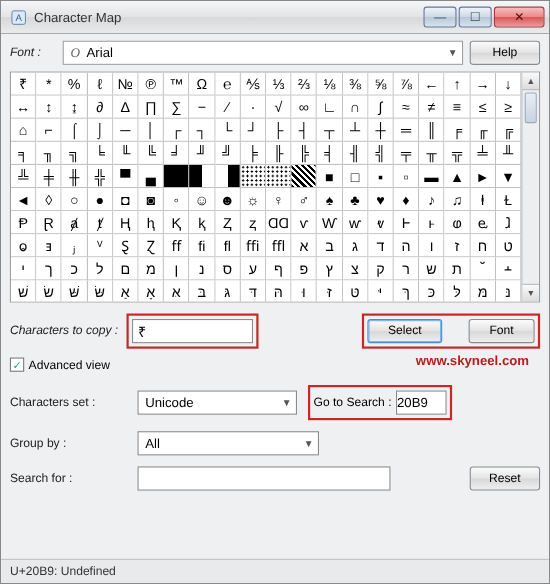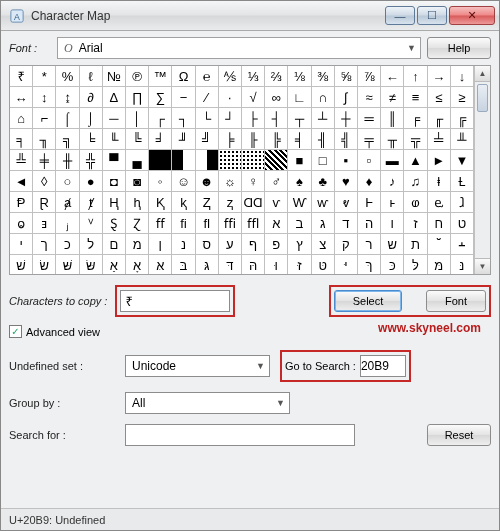--- a/index.html
+++ b/index.html
@@ -410,21 +410,21 @@
     </div>
 
     <div class="chk-row" style="position:relative">
       <div class="chk">✓</div>
       <span>Advanced view</span>
       <span class="wm" style="right:10px; top:-4px;">www.skyneel.com</span>
     </div>
 
     <div class="lower">
       <div class="row">
-        <span class="lbl2">Undefined set :</span>
+        <span class="lbl2">Characters set :</span>
         <div class="dd" style="width:145px">
           <span>Unicode</span>
           <span class="chev">▼</span>
         </div>
         <div class="redbox" style="padding:3px; display:flex; align-items:center; gap:4px; margin-left:4px;">
           <span>Go to Search :</span>
           <input class="input-sm" value="20B9" style="">
         </div>
       </div>
 

